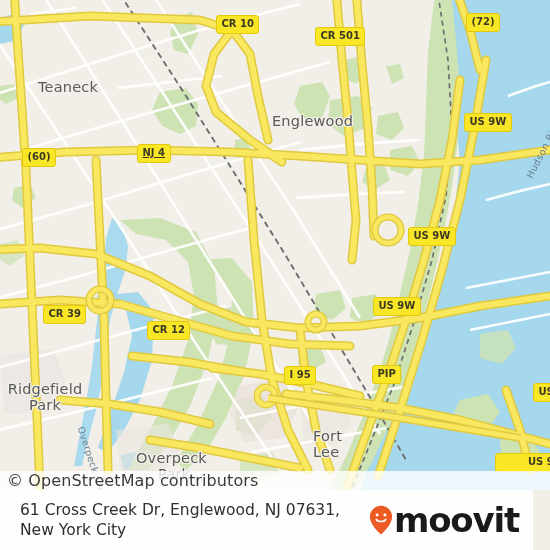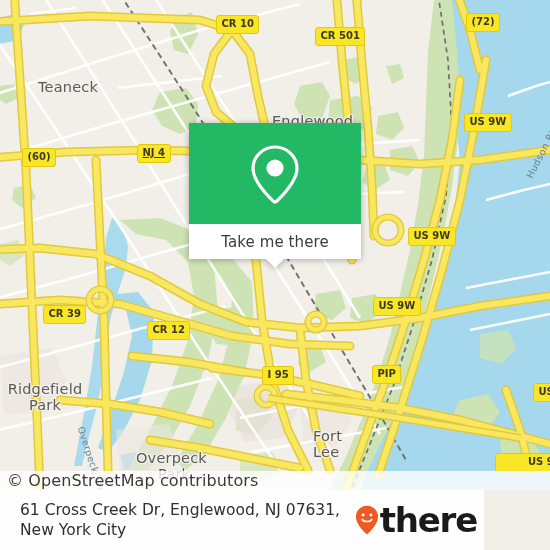--- a/index.html
+++ b/index.html
@@ -145,25 +145,25 @@
     font-family: "DejaVu Sans", sans-serif;
     font-size: 16px;
     letter-spacing: .1px;
   }
 
   
   #bottom-bar {
     position: absolute;
     left: 0;
     top: 490px;
-    width: 484px;
+    width: 533px;
     height: 60px;
     background: rgba(255,255,255,.93);
     box-sizing: border-box;
-    padding: 0 7px 0 20px;
+    padding: 0 14px 0 20px;
     display: flex;
     align-items: center;
     justify-content: space-between;
     overflow: hidden;
   }
   #bottom-bar .address {
     color: #2f2f2f;
     font-family: "DejaVu Sans", sans-serif;
     font-size: 15.5px;
     line-height: 1.30;
@@ -377,54 +377,40 @@
     <div class="shield" style="left:216px; top:15px;">CR 10</div>
     <div class="shield" style="left:315px; top:27px;">CR 501</div>
     <div class="shield" style="left:466px; top:13px;">(72)</div>
     <div class="shield" style="left:22px;  top:148px;">(60)</div>
     <div class="shield" style="left:137px; top:144px;text-decoration:underline;">NJ 4</div>
     <div class="shield" style="left:464px; top:113px;">US 9W</div>
     <div class="shield" style="left:408px; top:227px;">US 9W</div>
     <div class="shield" style="left:373px; top:297px;">US 9W</div>
     <div class="shield" style="left:43px;  top:305px;">CR 39</div>
     <div class="shield" style="left:147px; top:321px;">CR 12</div>
-    <div class="shield" style="left:262px; top:366px;">I 95</div>
+    <div class="shield" style="left:284px; top:366px;">I 95</div>
     <div class="shield" style="left:372px; top:365px;">PIP</div>
     <div class="shield" style="left:495px; top:453px;padding-left:32px;">US 9</div>
     <div class="shield" style="left:533px; top:383px;">US</div>
 
-    <div id="poi-card">
-      <div class="card-head">
-        <svg width="56" height="62" viewBox="0 0 56 62">
-          <path d="M28 4 C15.8 4 6 13.6 6 25.4 C6 37.5 20.6 52.6 26.2 58.2
-                   C27.2 59.2 28.8 59.2 29.8 58.2 C35.4 52.6 50 37.5 50 25.4
-                   C50 13.6 40.2 4 28 4 Z" fill="none" stroke="#ffffff" stroke-width="3.2"></path>
-          <circle cx="28" cy="25" r="8.6" fill="#ffffff"></circle>
-        </svg>
-      </div>
-      <div class="card-foot">
-        <span class="card-foot-label">Take me there</span>
-        <span class="tail"></span>
-      </div>
-    </div>
 
     <div id="attribution">
       <span class="attr-text">© OpenStreetMap contributors</span>
     </div>
   </div>
 
   <div id="bottom-bar">
     <div class="address">61 Cross Creek Dr, Englewood, NJ 07631, New York City</div>
 
     <div id="brand">
       <svg class="brand-pin" viewBox="0 0 24 30">
         <path d="M12 0.8 C5.8 0.8 0.9 5.6 0.9 11.6 C0.9 19.4 9.4 27.2 11.1 28.8
                  C11.6 29.3 12.4 29.3 12.9 28.8 C14.6 27.2 23.1 19.4 23.1 11.6
                  C23.1 5.6 18.2 0.8 12 0.8 Z" fill="#ee5a24"></path>
         <circle cx="8.1" cy="10.0" r="1.45" fill="#ffffff"></circle>
         <circle cx="15.9" cy="10.0" r="1.45" fill="#ffffff"></circle>
         <path d="M7.2 14.4 C8.6 17.3 15.4 17.3 16.8 14.4" fill="none" stroke="#ffffff" stroke-width="1.6" stroke-linecap="round"></path>
       </svg>
-      <span class="brand-word">there</span>
+      <span class="brand-word">moovit</span>
     </div>
   </div>
 
 </div>
 
 </body></html>

